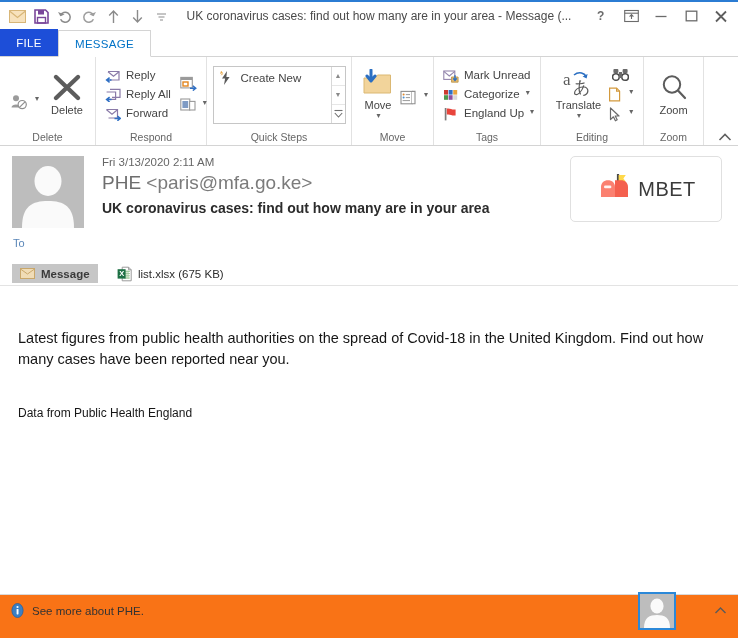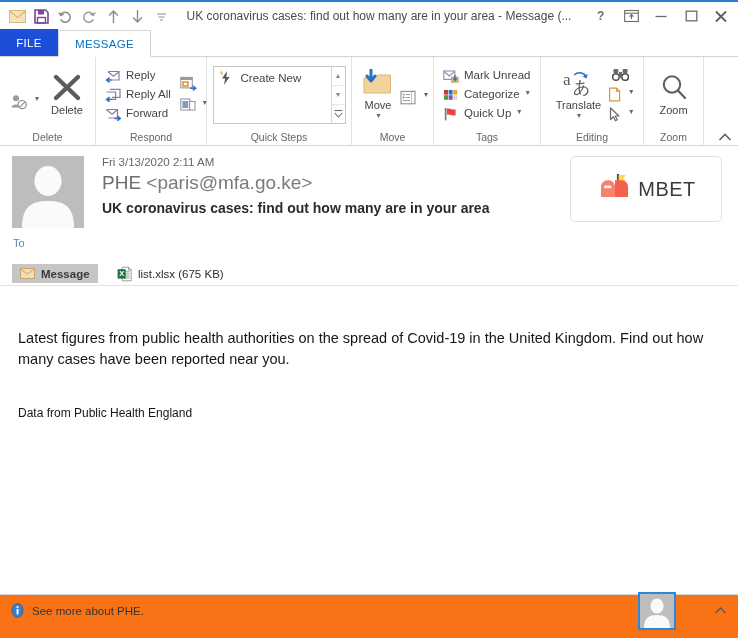--- a/index.html
+++ b/index.html
@@ -464,21 +464,21 @@
             <span>Categorize</span>
             <span class="caret">▾</span>
           </div>
           <div class="smallbtn">
             <span class="ico">
               <svg width="16" height="14" viewBox="0 0 16 14">
                 <line x1="2.6" y1="1" x2="2.6" y2="13.4" stroke="#7c7c7c" stroke-width="1.7"></line>
                 <path d="M3.8 1.6 C7 0.6 9 3.4 12.6 2.4 V8.4 C9 9.4 7 6.6 3.8 7.6 Z" fill="#e8453c"></path>
               </svg>
             </span>
-            <span>Quick Up</span>
+            <span>England Up</span>
             <span class="caret">▾</span>
           </div>
         </div>
       </div>
       <div class="grp-label">Tags</div>
     </div>
 
     <div class="grp" style="width:103px;">
       <div class="grp-body" style="justify-content:center; gap:2px;">
         <div class="bigbtn" style="min-width:52px;">
@@ -613,21 +613,21 @@
             </g>
             <rect x="0.6" y="3.2" width="8" height="9.4" fill="#1d7044"></rect>
             <text x="2.3" y="10.4" font-family="Liberation Sans, sans-serif" font-size="7.5" font-weight="bold" fill="#fff">X</text>
           </svg>
         </span>
         <span>list.xlsx (675 KB)</span>
       </div>
     </div>
 
     <div class="body">
-      <p class="p1">Latest figures from public health authorities on the spread of Covid-19 in the United Kingdom. Find out how many cases have been reported near you.</p>
+      <p class="p1">Latest figures from public health authorities on the spread of Covid-18 in the United Kingdom. Find out how many cases have been reported near you.</p>
       <p class="p2">Data from Public Health England</p>
     </div>
 
     <div class="statusbar">
       <div class="seemore">
         <span class="ico">
           <svg width="15" height="15" viewBox="0 0 15 15">
             <ellipse cx="7.5" cy="7.5" rx="5.6" ry="7" fill="#3b7fc4"></ellipse>
             <ellipse cx="7.5" cy="7.5" rx="5.6" ry="7" fill="none" stroke="#2b5f9a" stroke-width="0.8"></ellipse>
             <circle cx="7.5" cy="4" r="1.1" fill="#fff"></circle>

